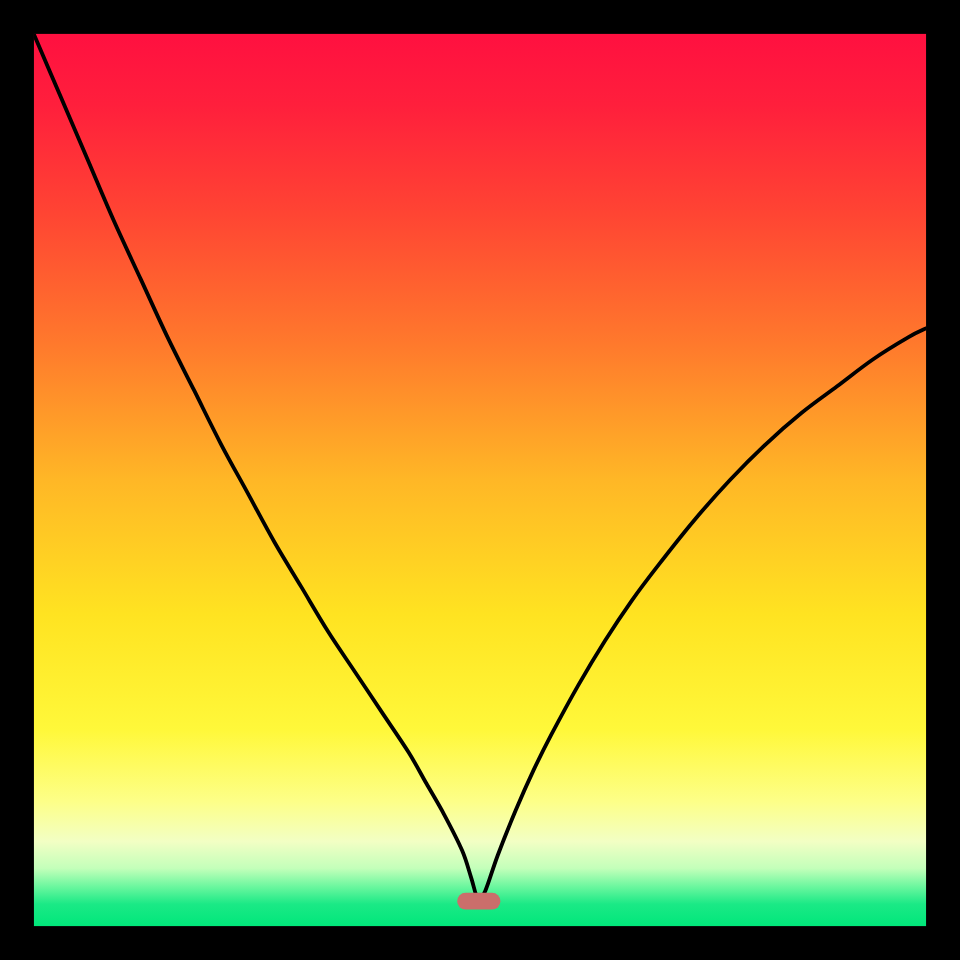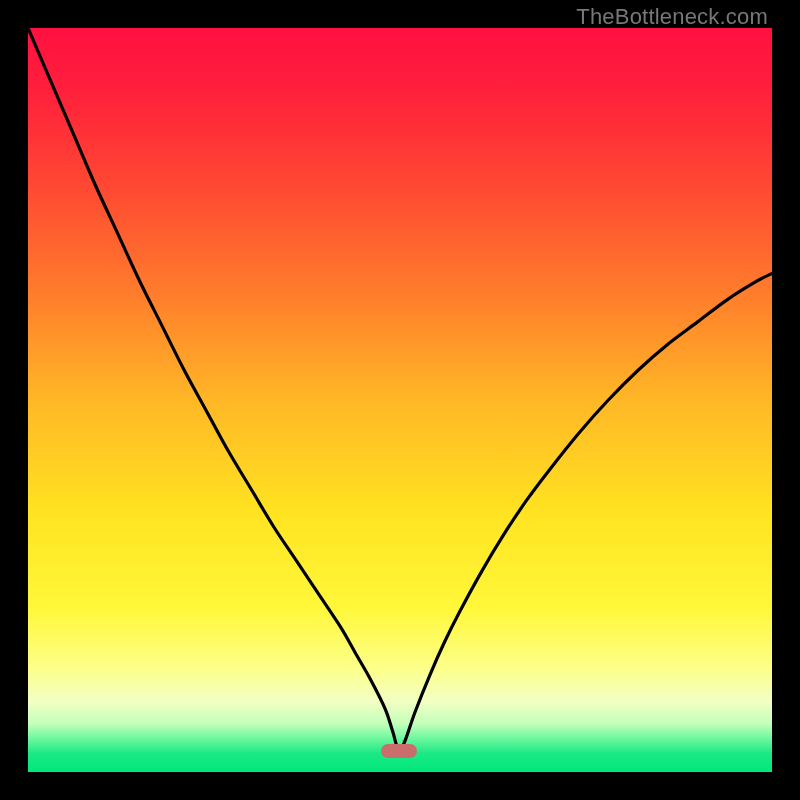--- a/index.html
+++ b/index.html
@@ -56,21 +56,20 @@
     border-radius: 7px;
     background: #cb6e6b;
     transform: translate(-50%, -50%);
   }
 </style>
 </head>
 <body>
 
 <div class="frame">
 
-  <div class="watermark">TheBottleneck.com</div>
 
   <div class="plot-area">
     <svg class="gradient" viewBox="0 0 744 744" preserveAspectRatio="none">
       <defs>
         <linearGradient id="bg-grad" x1="0" y1="0" x2="0" y2="1">
             <stop offset="0%" stop-color="#ff1040"></stop>
             <stop offset="8%" stop-color="#ff1f3c"></stop>
             <stop offset="20%" stop-color="#ff4433"></stop>
             <stop offset="35%" stop-color="#ff7a2c"></stop>
             <stop offset="50%" stop-color="#ffb726"></stop>

